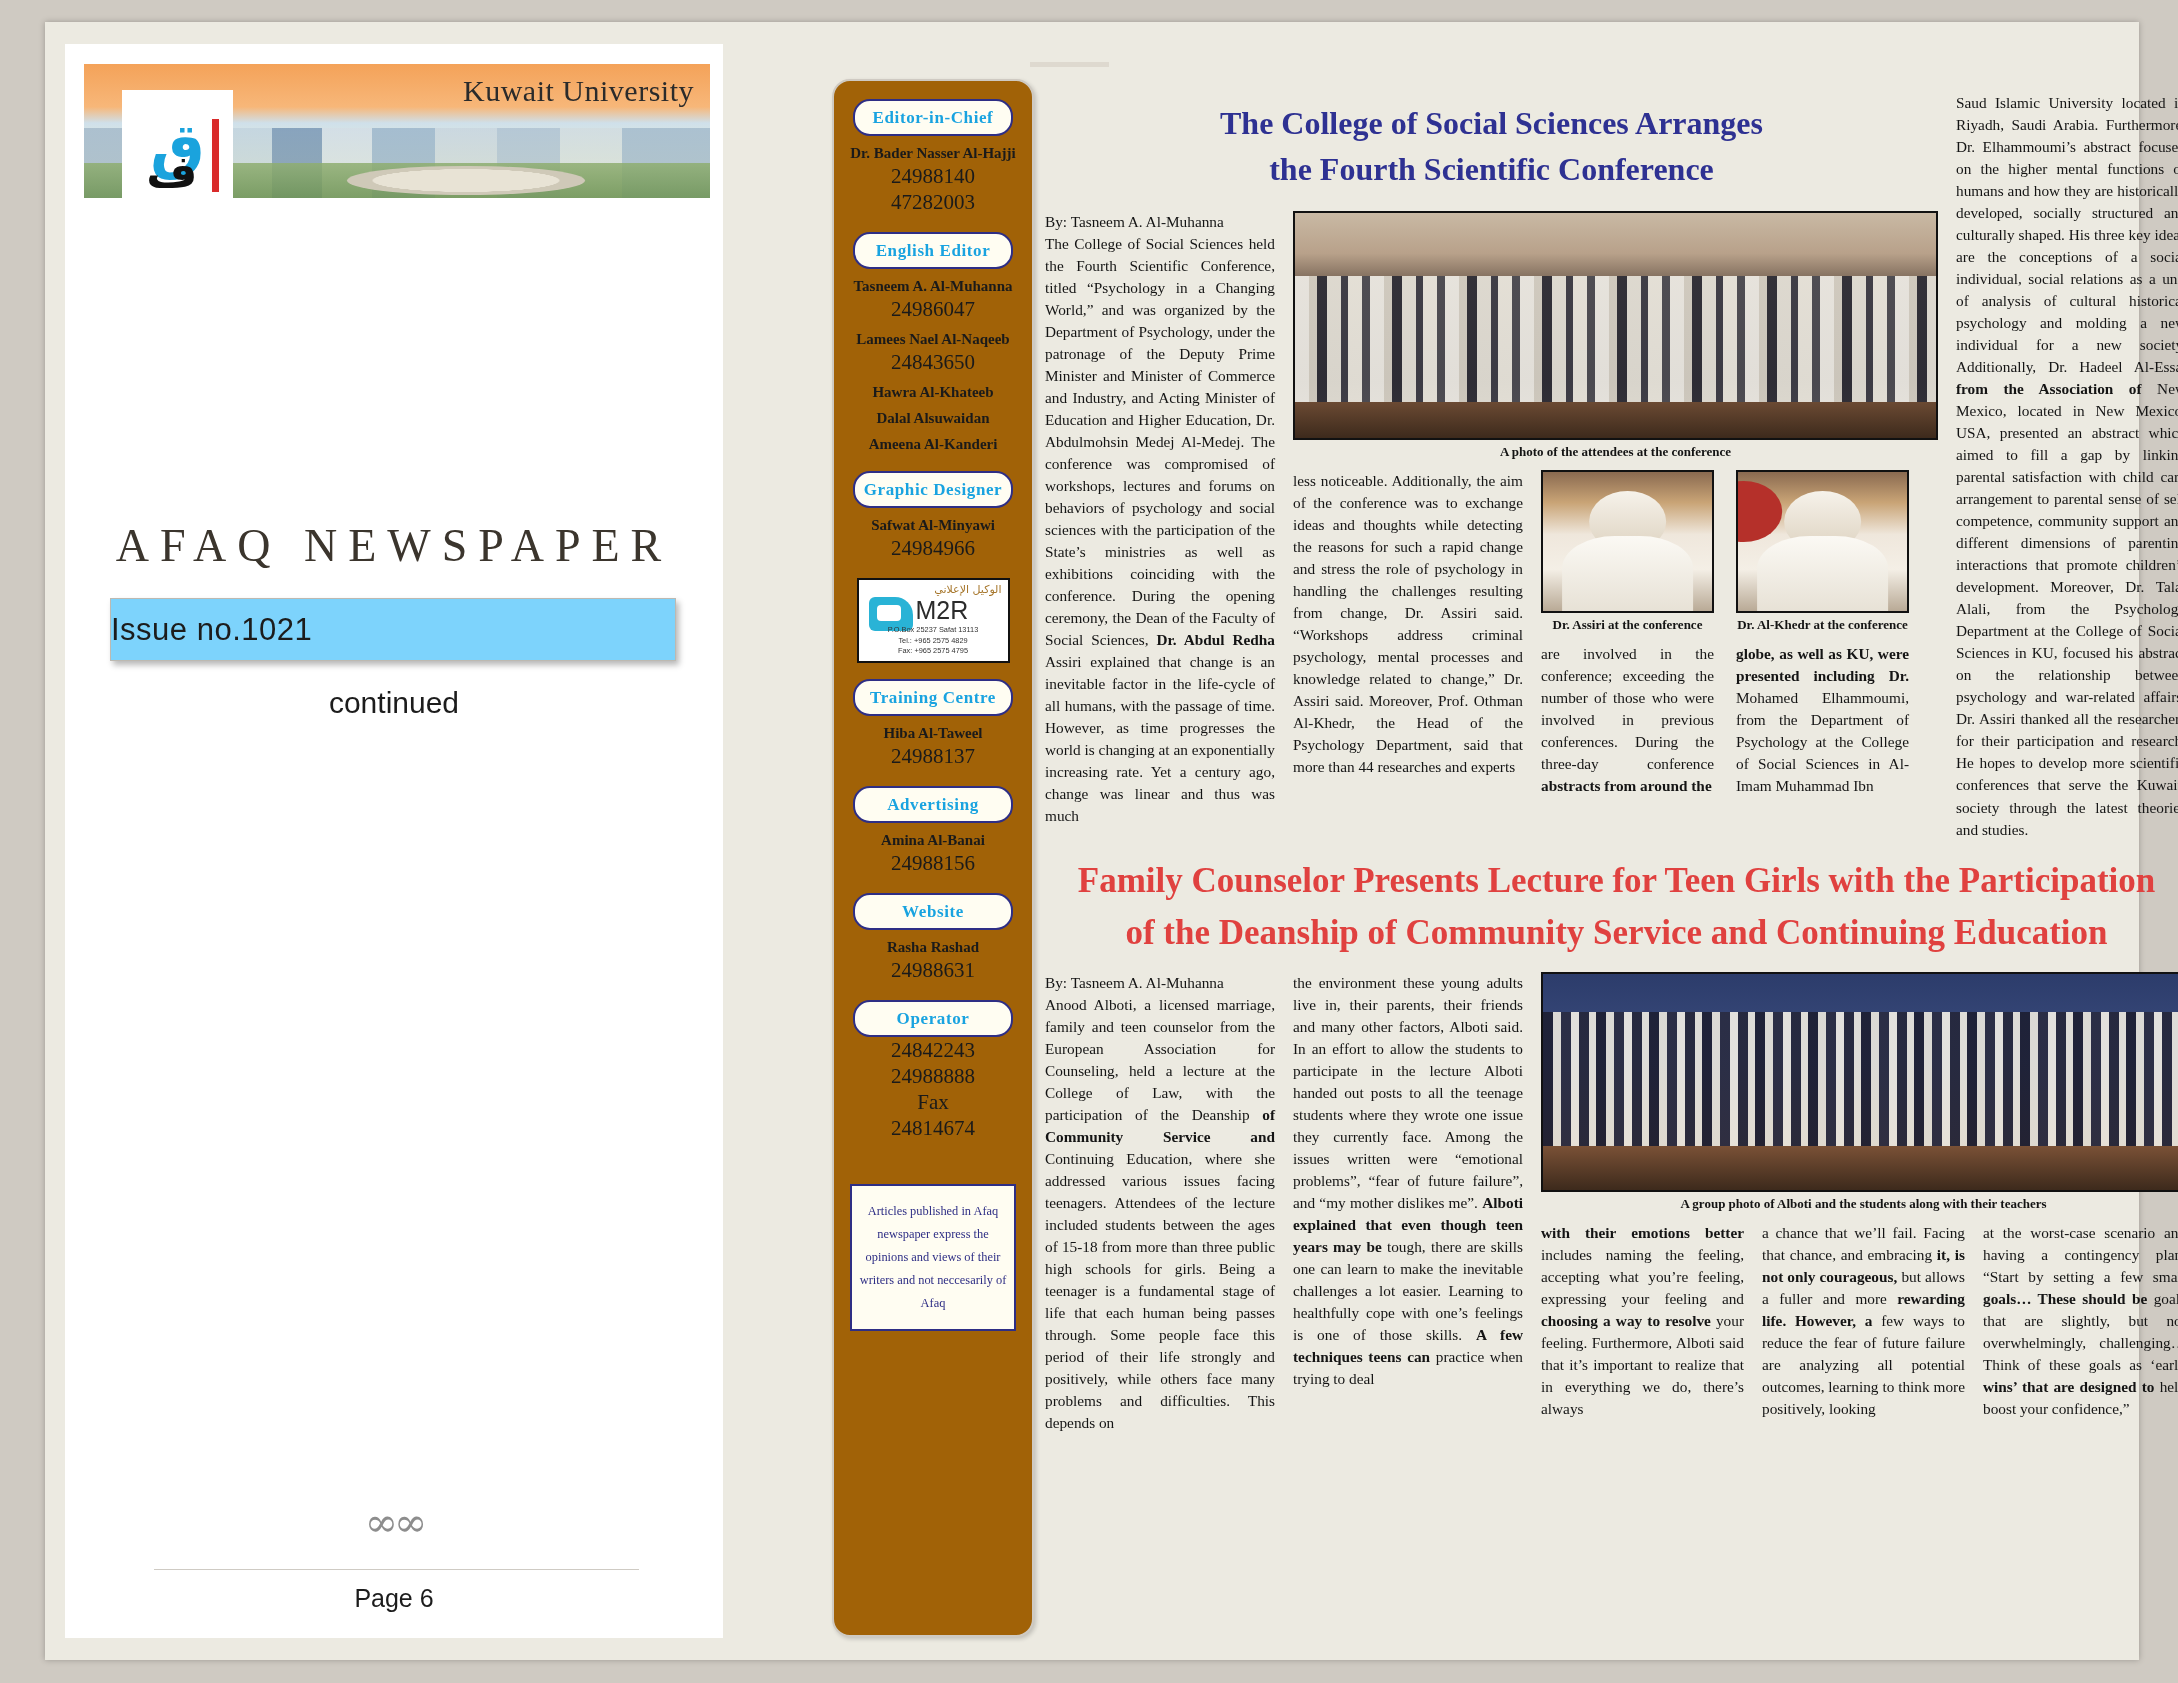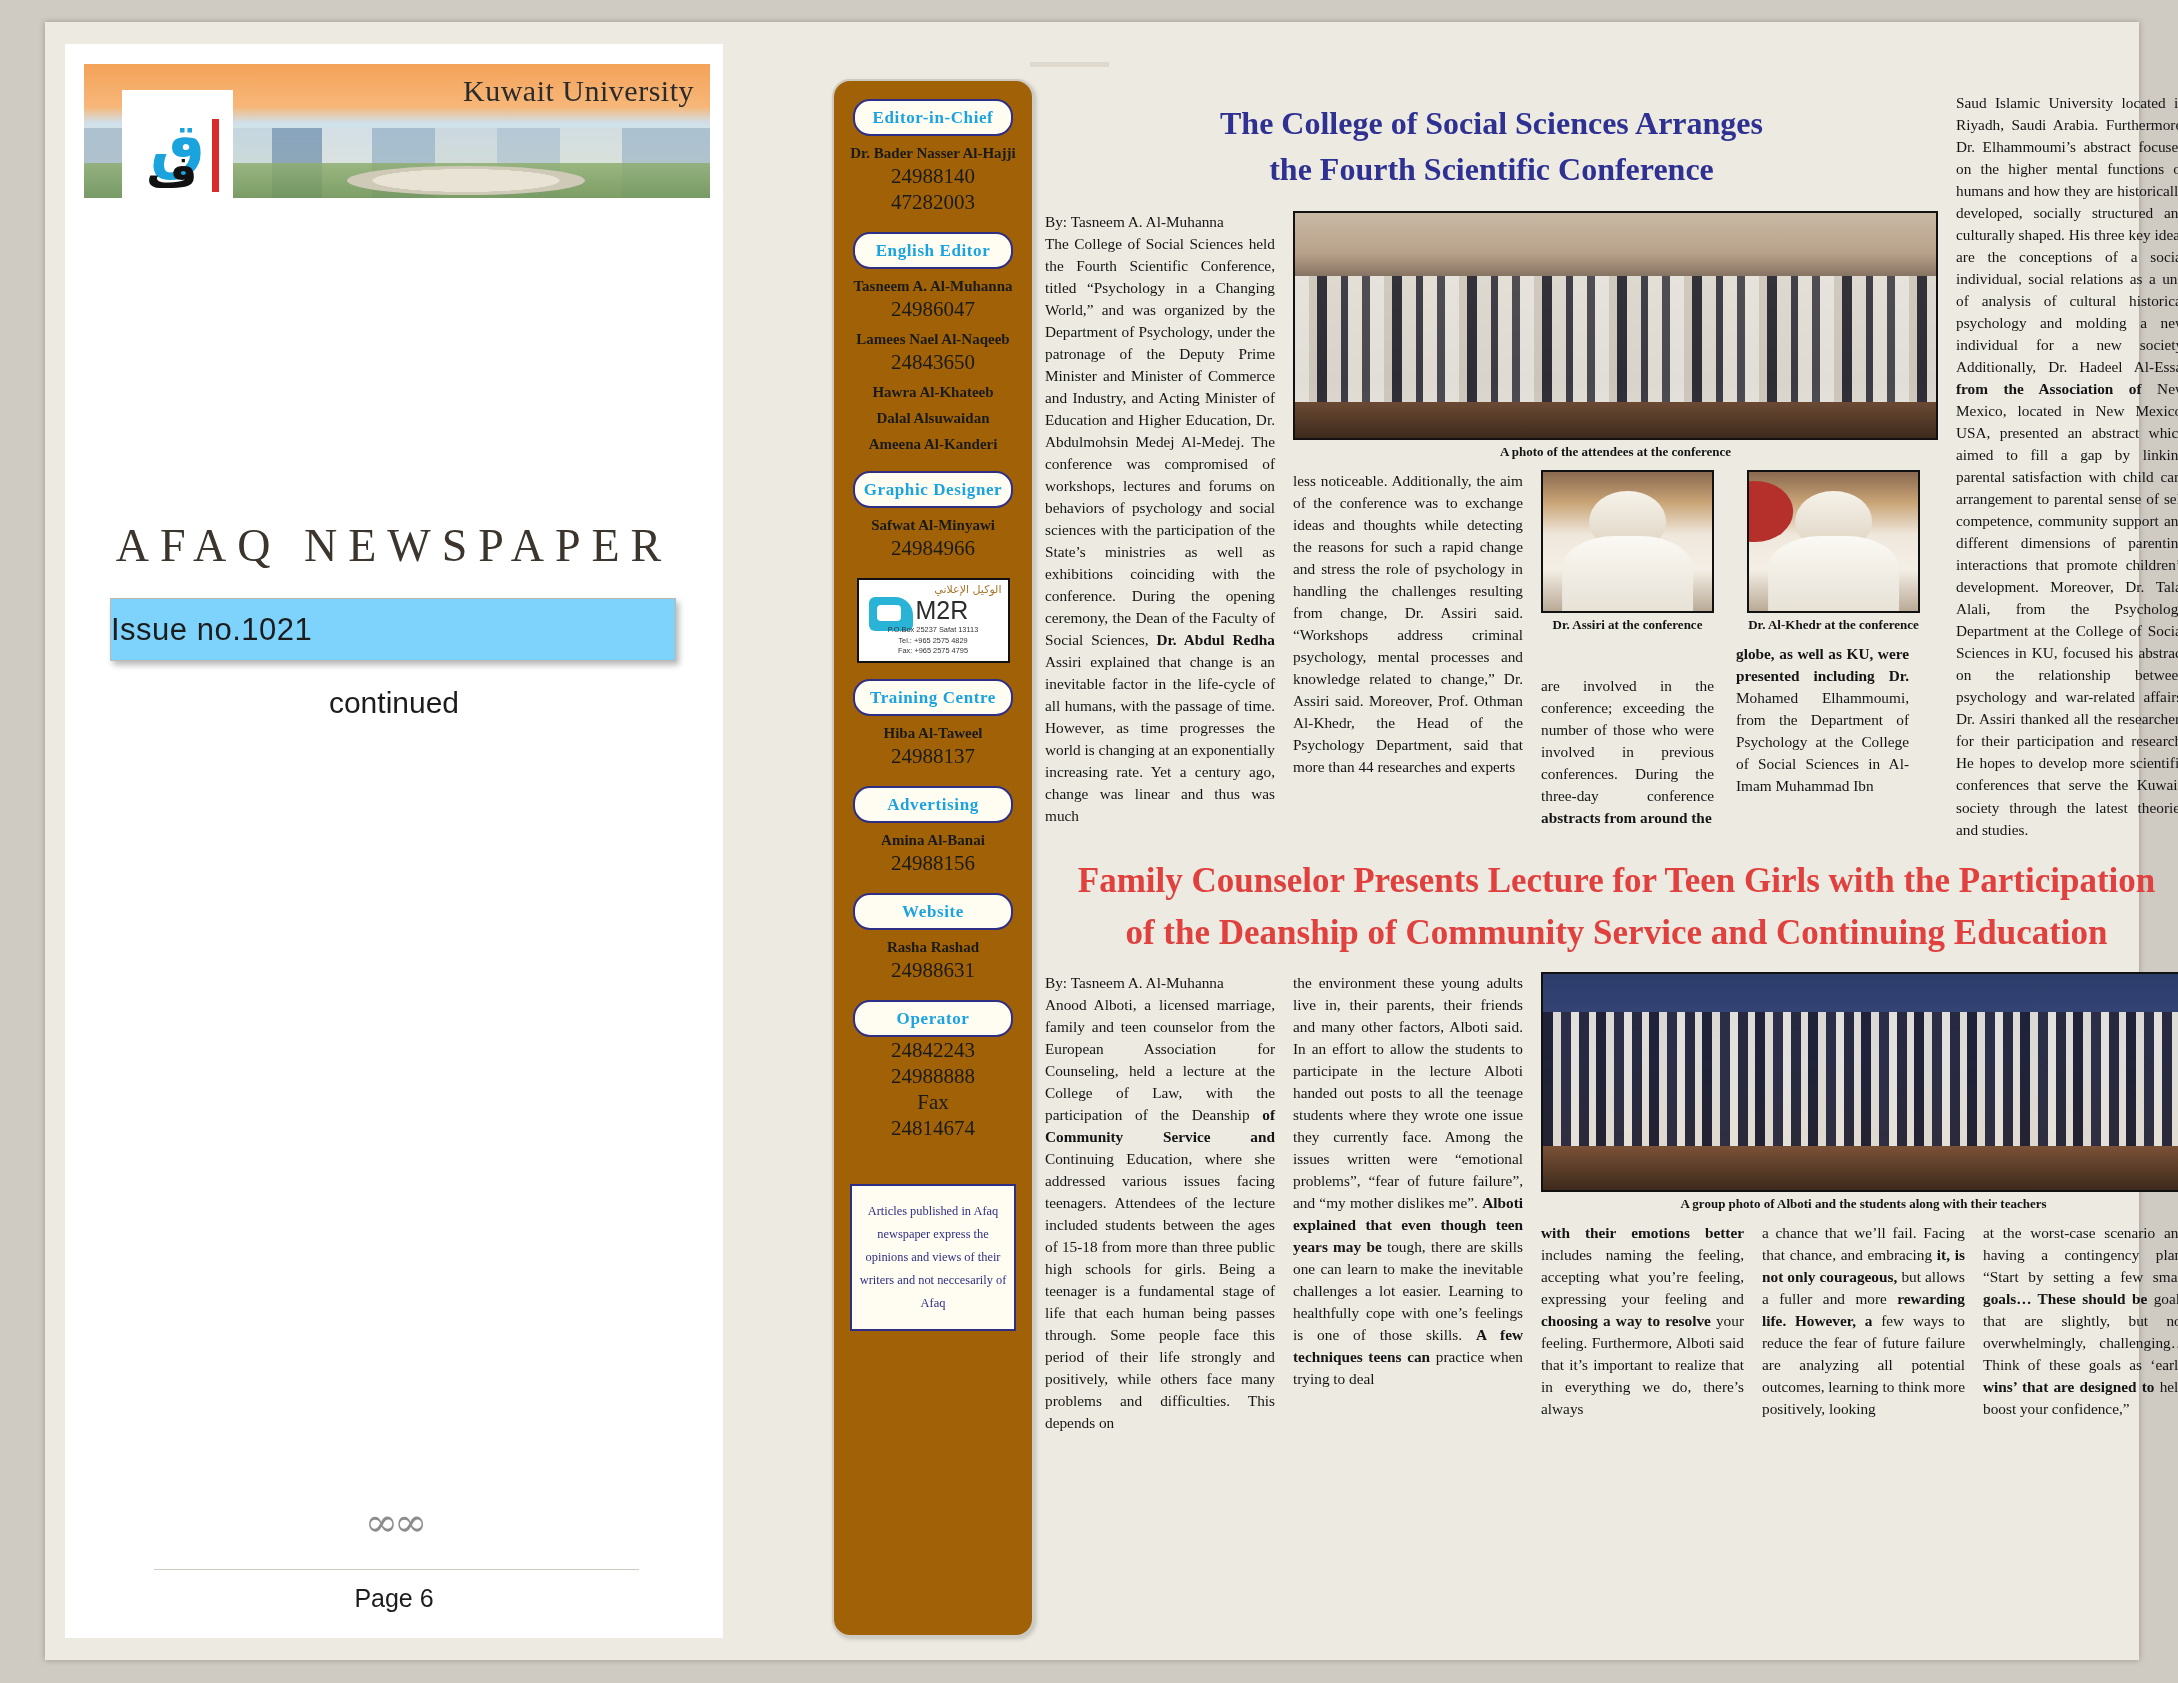--- a/index.html
+++ b/index.html
@@ -339,32 +339,32 @@
             <div class="photo grp-photo" style="height:225px;"></div>
             <div class="cap">A photo of the attendees at the conference</div>
             <div class="cols" style="margin-top:10px;">
               <div class="col">
                 <p class="ptxt">less noticeable.
 Additionally, the aim of the conference was to exchange ideas and thoughts while detecting the reasons for such a rapid change and stress the role of psychology in handling the challenges resulting from change, Dr. Assiri said.
 “Workshops address criminal psychology, mental processes and knowledge related to change,” Dr. Assiri said.
 Moreover, Prof. Othman Al-Khedr, the Head of the Psychology Department, said that more than 44 researches and experts</p>
               </div>
               <div style="width:396px;">
-                <div style="display:flex;gap:33px;">
+                <div style="display:flex;gap:22px;">
                   <div style="width:173px;">
                     <div class="photo portrait" style="height:139px;"></div>
                     <div class="cap">Dr. Assiri at the conference</div>
                   </div>
                   <div style="width:173px;">
                     <div class="photo portrait red" style="height:139px;"></div>
                     <div class="cap">Dr. Al-Khedr at the conference</div>
                   </div>
                 </div>
                 <div style="display:flex;gap:22px;margin-top:10px;">
-                  <div style="width:173px;margin-top:32px;">
+                  <div style="width:173px;">
                     <p class="ptxt"><span>are involved in the conference; exceeding the number of those who were involved in previous conferences.
 During the three-day conference </span><b>abstracts from around the</b></p>
                   </div>
                   <div style="width:173px;">
                     <p class="ptxt"><b>globe, as well as KU, were presented including Dr.</b><span> Mohamed Elhammoumi, from the Department of Psychology at the College of Social Sciences in Al-Imam Muhammad Ibn</span></p>
                   </div>
                 </div>
               </div>
             </div>
           </div>

